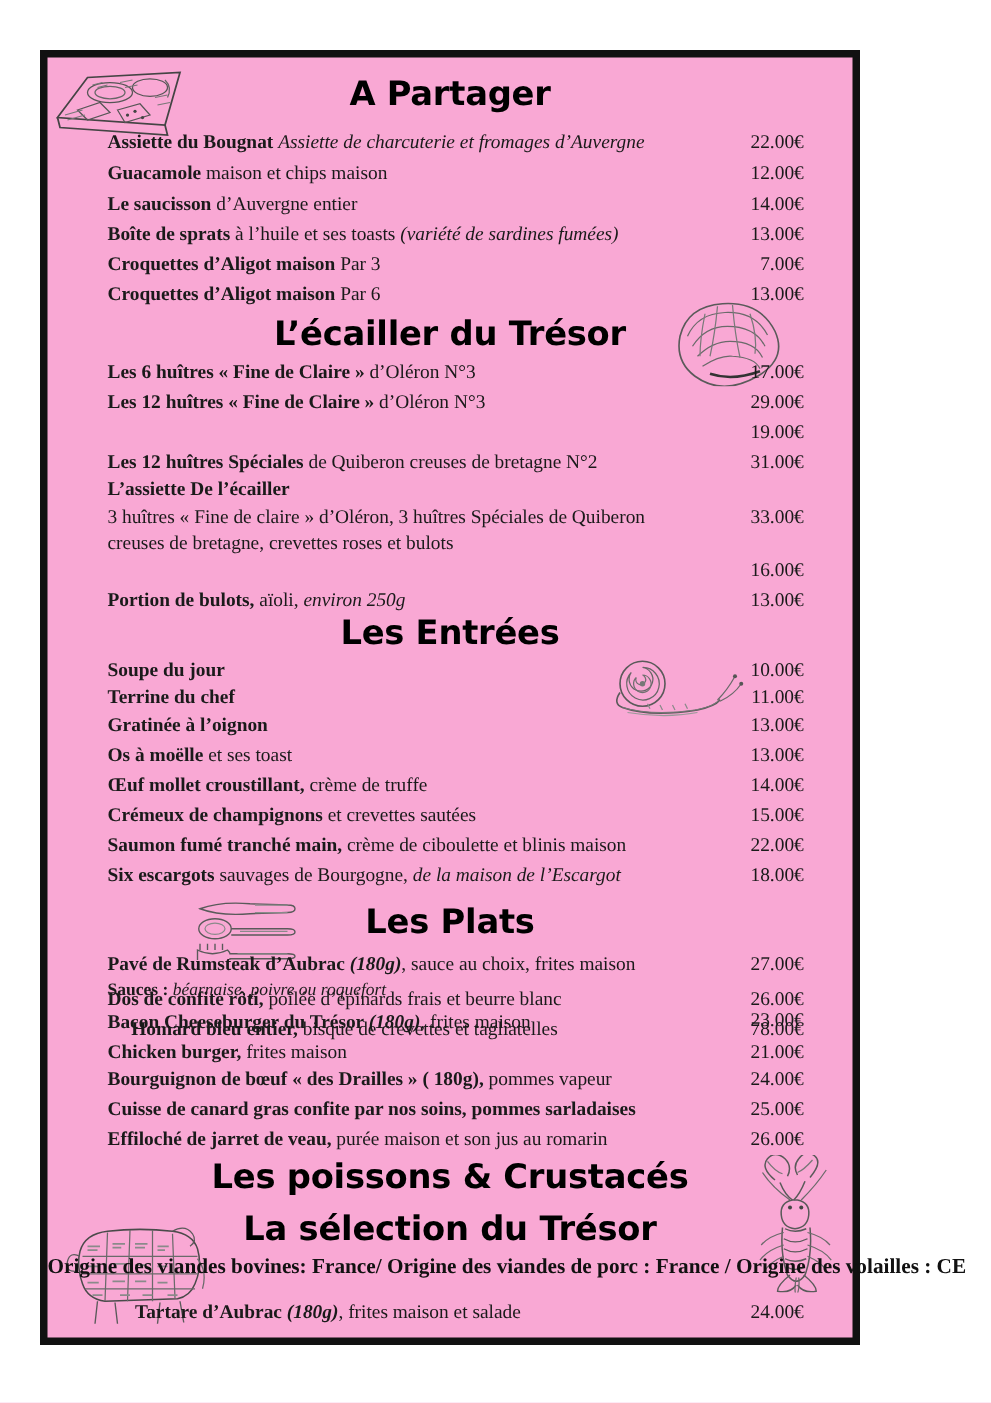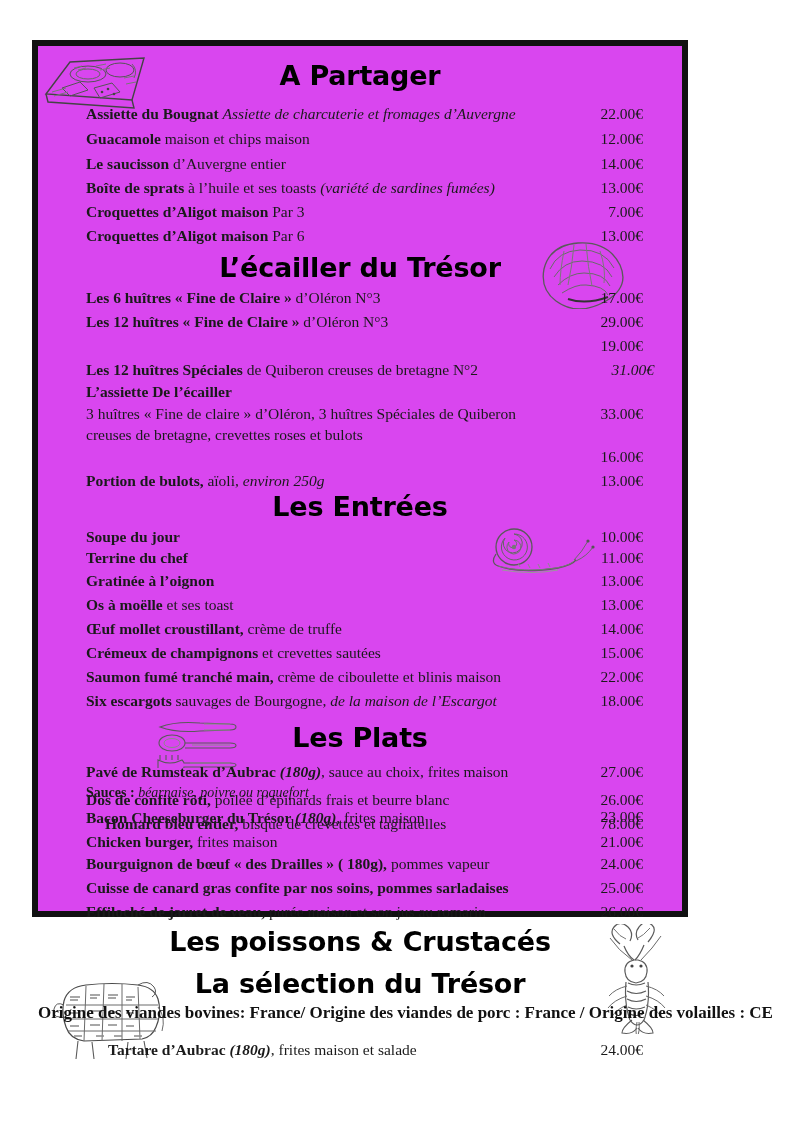--- a/index.html
+++ b/index.html
@@ -14,24 +14,24 @@
     font-family: "Liberation Serif", serif;
     overflow: hidden;
   }
 
   
   #menu-frame {
     position: absolute;
     left: 32px;
     top: 40px;
     width: 656px;
-    height: 877px;
+    height: 1036px;
     border: 6px solid #111111;
     box-sizing: border-box;
-    background: #d946ef;
+    background: #f9a8d4;
   }
   #menu-inner {
     position: absolute;
     left: 0; top: 0;
     width: 100%;
     height: 100%;
   }
 
   
   .section-heading {
@@ -182,21 +182,21 @@
     <div class="item-line" style="left:48px; top:268px;">
       <span class="nm">Les 12 huîtres « Fine de Claire »</span><span class="ds"> d’Oléron N°3</span>
     </div>
     <div class="price" style="left:535px; top:268px; width:70px;">29.00€</div>
 
     <div class="price" style="left:535px; top:292px; width:70px;">19.00€</div>
 
     <div class="item-line" style="left:48px; top:316px;">
       <span class="nm">Les 12 huîtres Spéciales</span><span class="ds"> de Quiberon creuses de bretagne N°2</span>
     </div>
-    <div class="price" style="left:546px; top:316px; width:70px;font-style:italic;">31.00€</div>
+    <div class="price" style="left:535px; top:316px; width:70px;">31.00€</div>
 
     <div class="item-line" style="left:48px; top:338px;">
       <span class="nm">L’assiette De l’écailler</span>
     </div>
     <div class="item-line it" style="left:48px; top:360px;">3 huîtres « Fine de claire » d’Oléron, 3 huîtres Spéciales de Quiberon</div>
     <div class="item-line it" style="left:48px; top:381px;">creuses de bretagne, crevettes roses et bulots</div>
     <div class="price" style="left:535px; top:360px; width:70px;">33.00€</div>
 
     <div class="price" style="left:535px; top:403px; width:70px;">16.00€</div>
 

